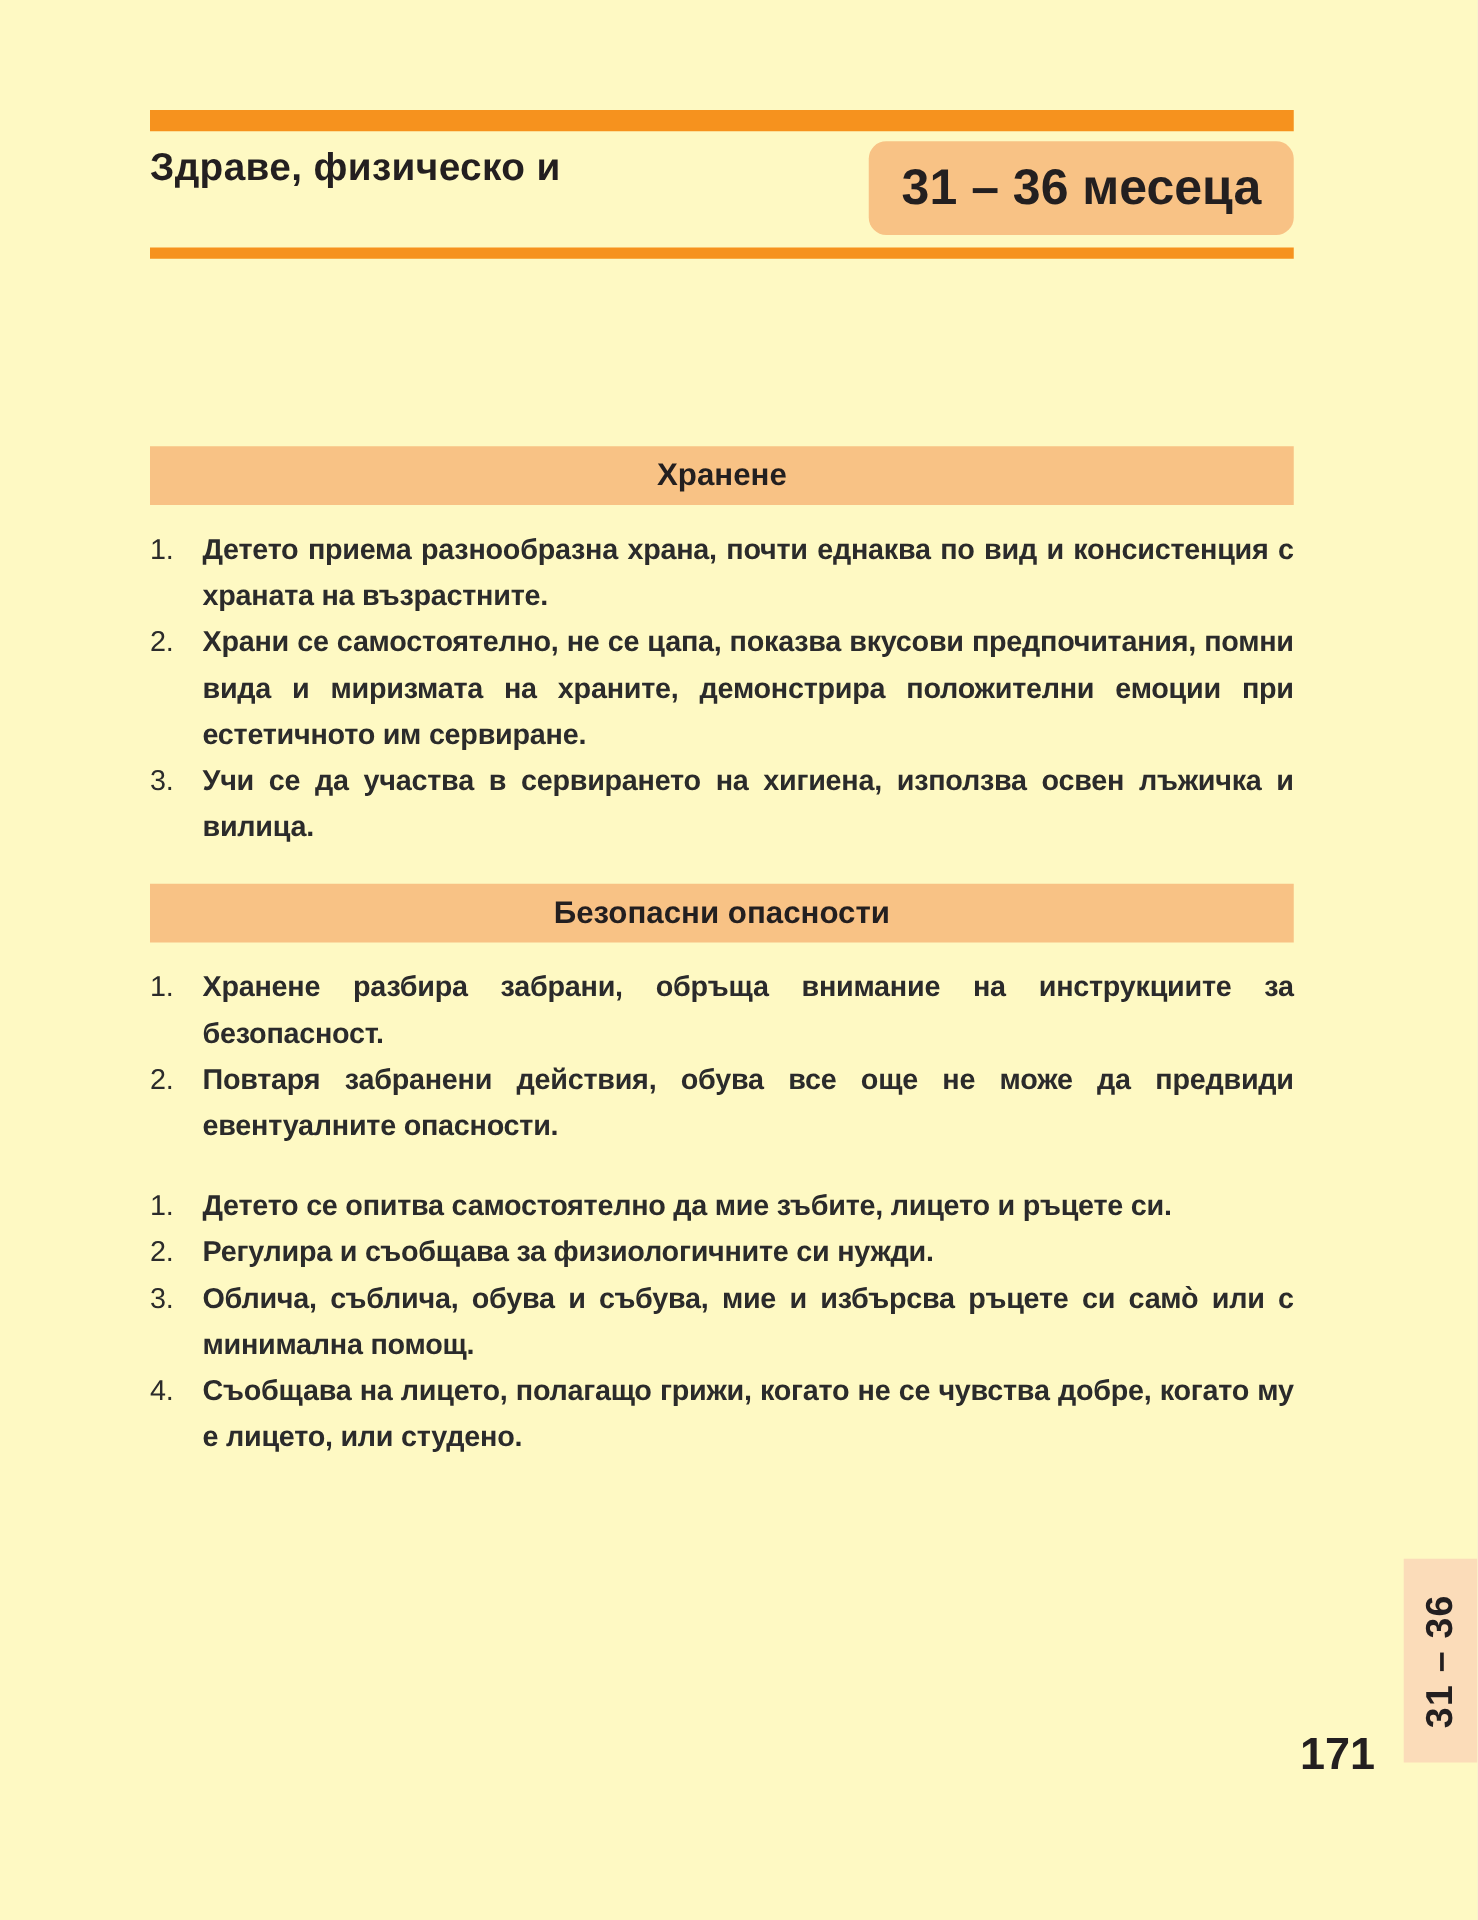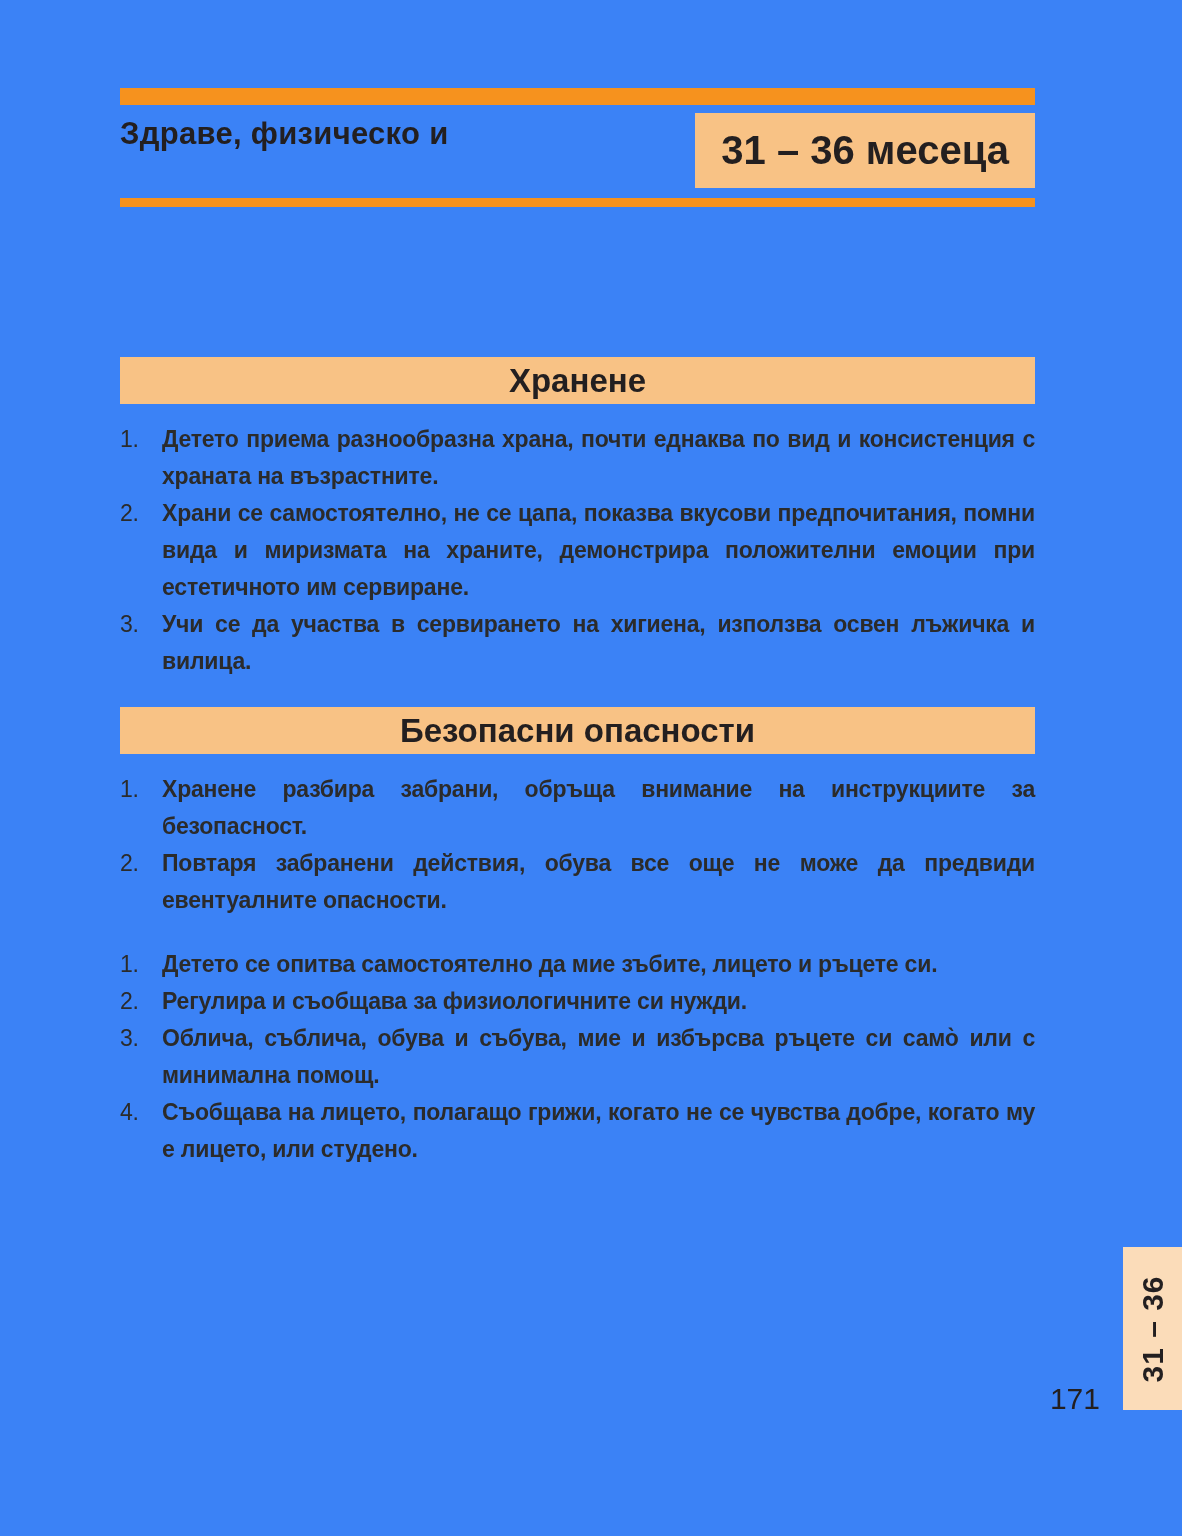--- a/index.html
+++ b/index.html
@@ -1,21 +1,21 @@
 <!DOCTYPE html>
 <html lang="bg"><head>
 <meta charset="utf-8">
 <style>
   html, body { margin: 0; padding: 0; }
   body { background: #e8e8e8; }
   .page {
     position: relative;
     width: 1182px;
     height: 1536px;
-    background: #3b82f6;
+    background: #fef9c3;
     font-family: "Liberation Sans", sans-serif;
     color: #231F20;
     overflow: hidden;
     margin: 0 auto;
   }
 
   
   .header {
     position: absolute;
     left: 120px;
@@ -46,41 +46,42 @@
     display: flex;
     align-items: center;
     justify-content: center;
     background: #F8C285;
     padding: 0 26px;
     height: 75px;
     font-size: 40px;
     font-weight: 700;
     color: #231F20;
     white-space: nowrap;
+    border-radius: 14px;
   }
   .rule-thin {
     height: 9px;
     background: #F6921E;
     margin-top: 10px;
   }
 
   
   .content {
     position: absolute;
     left: 120px;
     top: 357px;
     width: 915px;
   }
   .section-bar {
     height: 47px;
     background: #F8C285;
     display: flex;
     align-items: center;
     justify-content: center;
-    font-size: 33px;
+    font-size: 25px;
     font-weight: 700;
     color: #231F20;
   }
   .section-list {
     list-style: none;
     margin: 17px 0 27px 0;
     padding: 0;
   }
   .list-item {
     display: flex;
@@ -116,22 +117,22 @@
     white-space: nowrap;
     font-size: 30px;
     font-weight: 700;
     letter-spacing: 1px;
     color: #231F20;
   }
   .page-number {
     position: absolute;
     right: 82px;
     top: 1382px;
-    font-size: 30px;
-    font-weight: 400;
+    font-size: 36px;
+    font-weight: 700;
     color: #231F20;
   }
 </style>
 </head>
 <body>
 
 <div class="page">
 
   <header class="header">
     <div class="rule-thick"></div>

